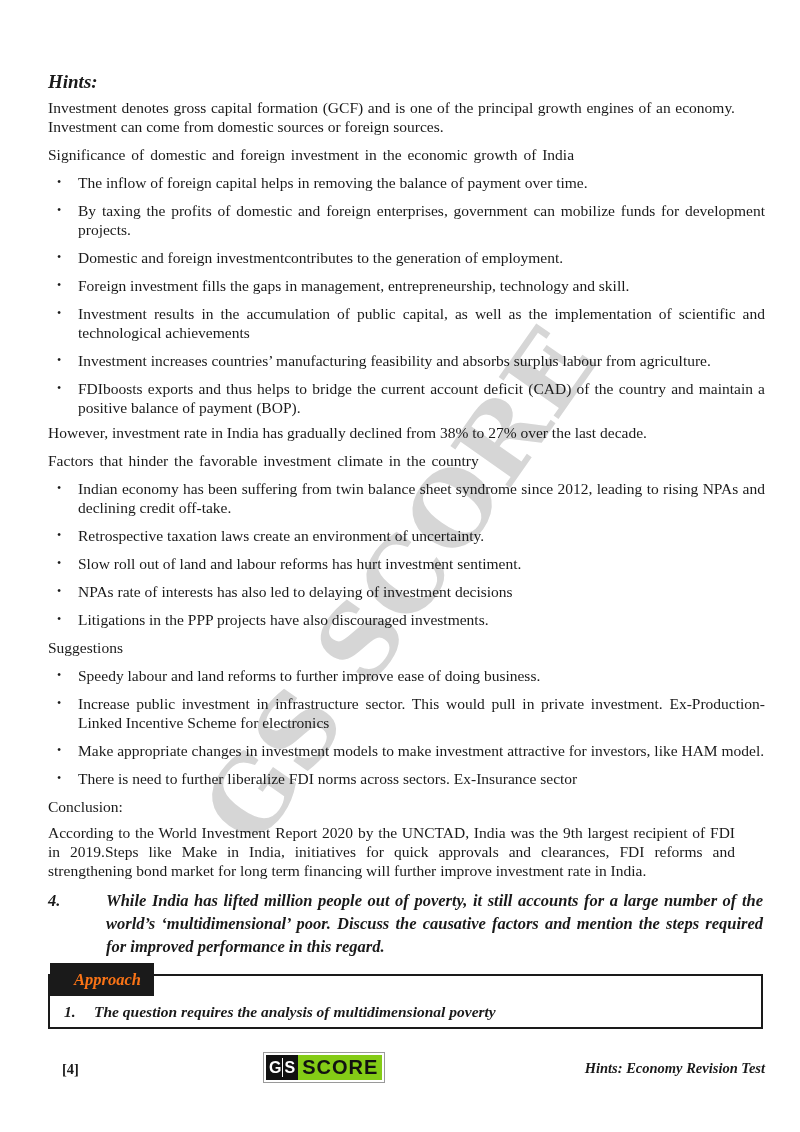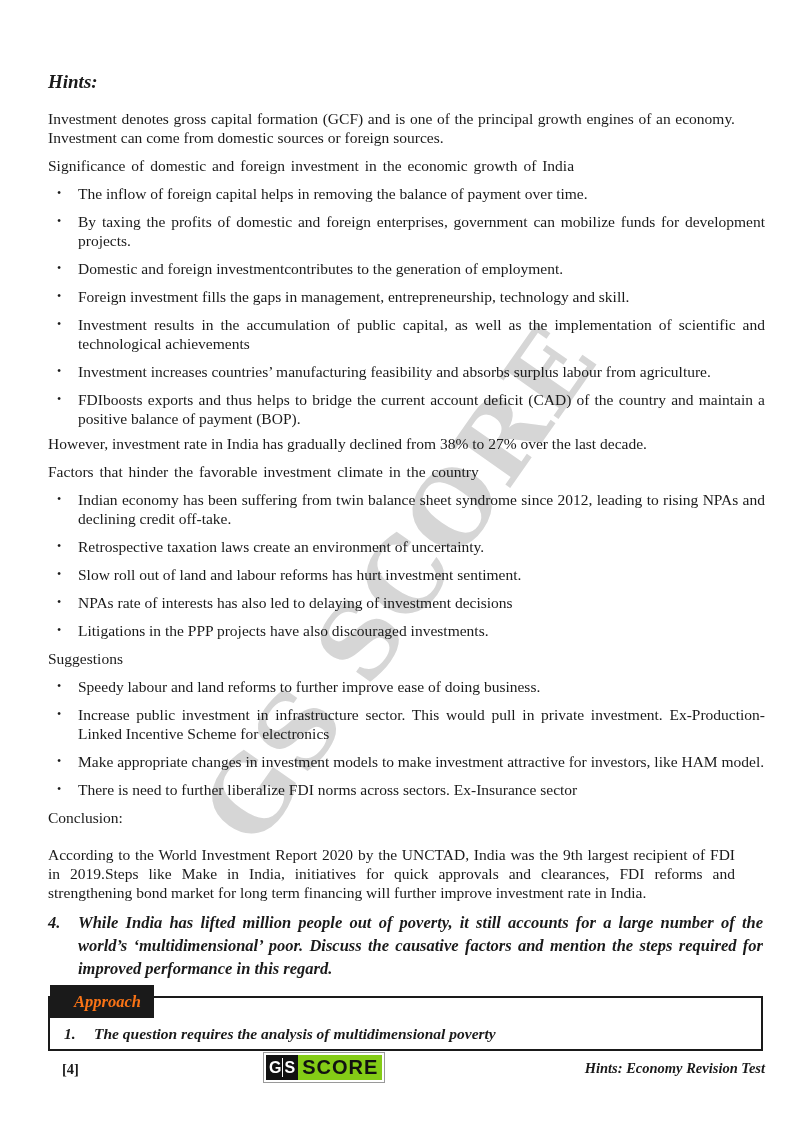--- a/index.html
+++ b/index.html
@@ -30,21 +30,21 @@
     z-index:1;
     padding:72px 37px 0 48px; 
   }
   .bodyw { width:687px; }
   .hints {
     font-weight:bold; font-style:italic;
     font-size:19px;
   }
   .para {
     text-align:justify;
-    margin-top:18px;
+    margin-top:7px;
   }
   .sec-heading {
     font-weight:normal;
     margin-top:9px;
     word-spacing:2px;
   }
   .bullet-item {
     position:relative;
     padding-left:30px;
     text-align:justify;
@@ -56,21 +56,21 @@
     font-size:12px;
   }
   .question {
     display:flex;
     margin-top:9px;
     font-weight:bold; font-style:italic;
     font-size:16.5px;
     line-height:23px;
   }
   .qnum { flex:none; width:30px; }
-  .qtext { flex:1; text-align:justify; }
+  .qtext { flex:1; text-align:justify;margin-left:28px; }
   .approach-wrap {
     position:relative;
     margin-top:5px;
     height:66px;
   }
   .approach-box {
     position:absolute;
     left:0; right:0; top:11px; bottom:0;
     border:2px solid #1a1a1a;
   }

